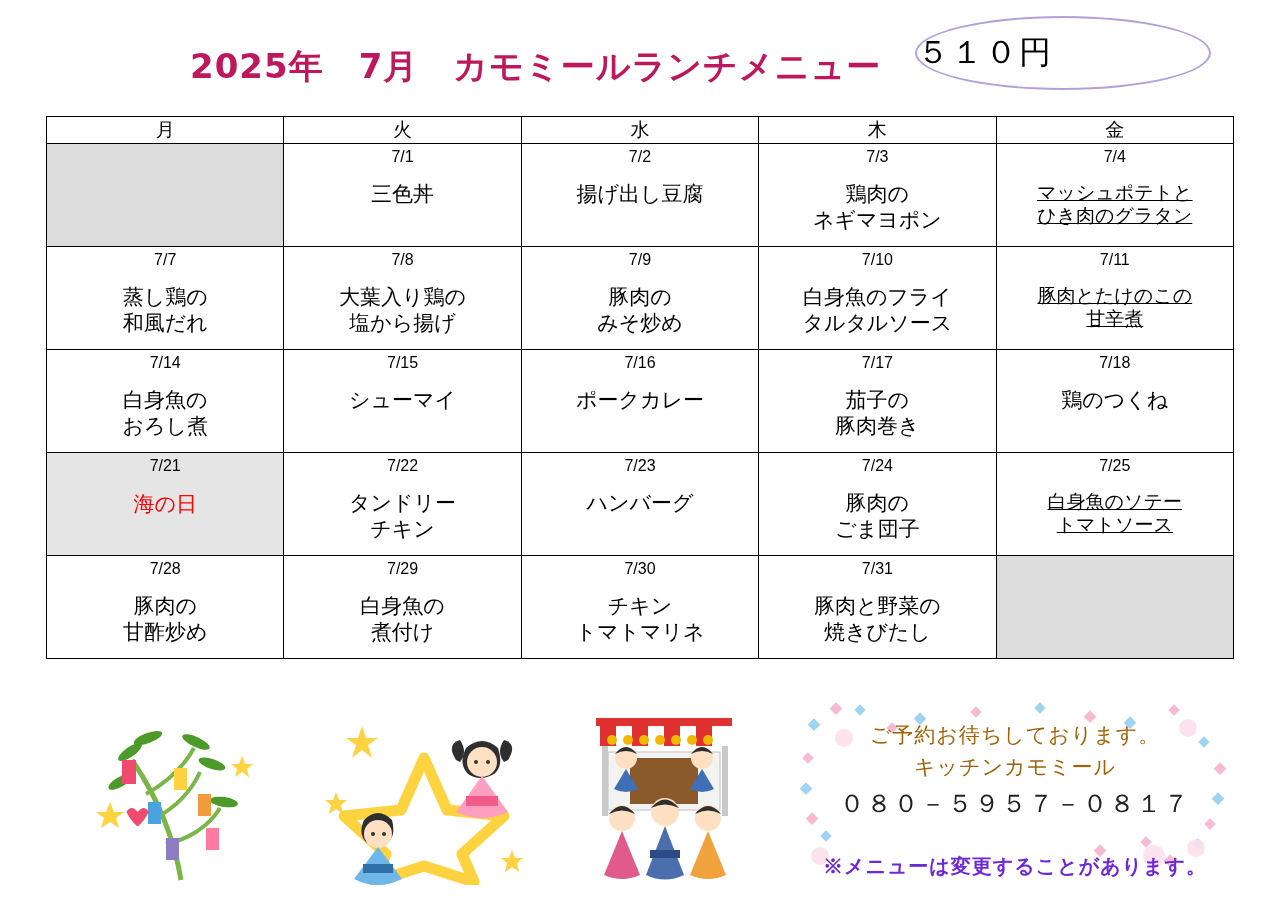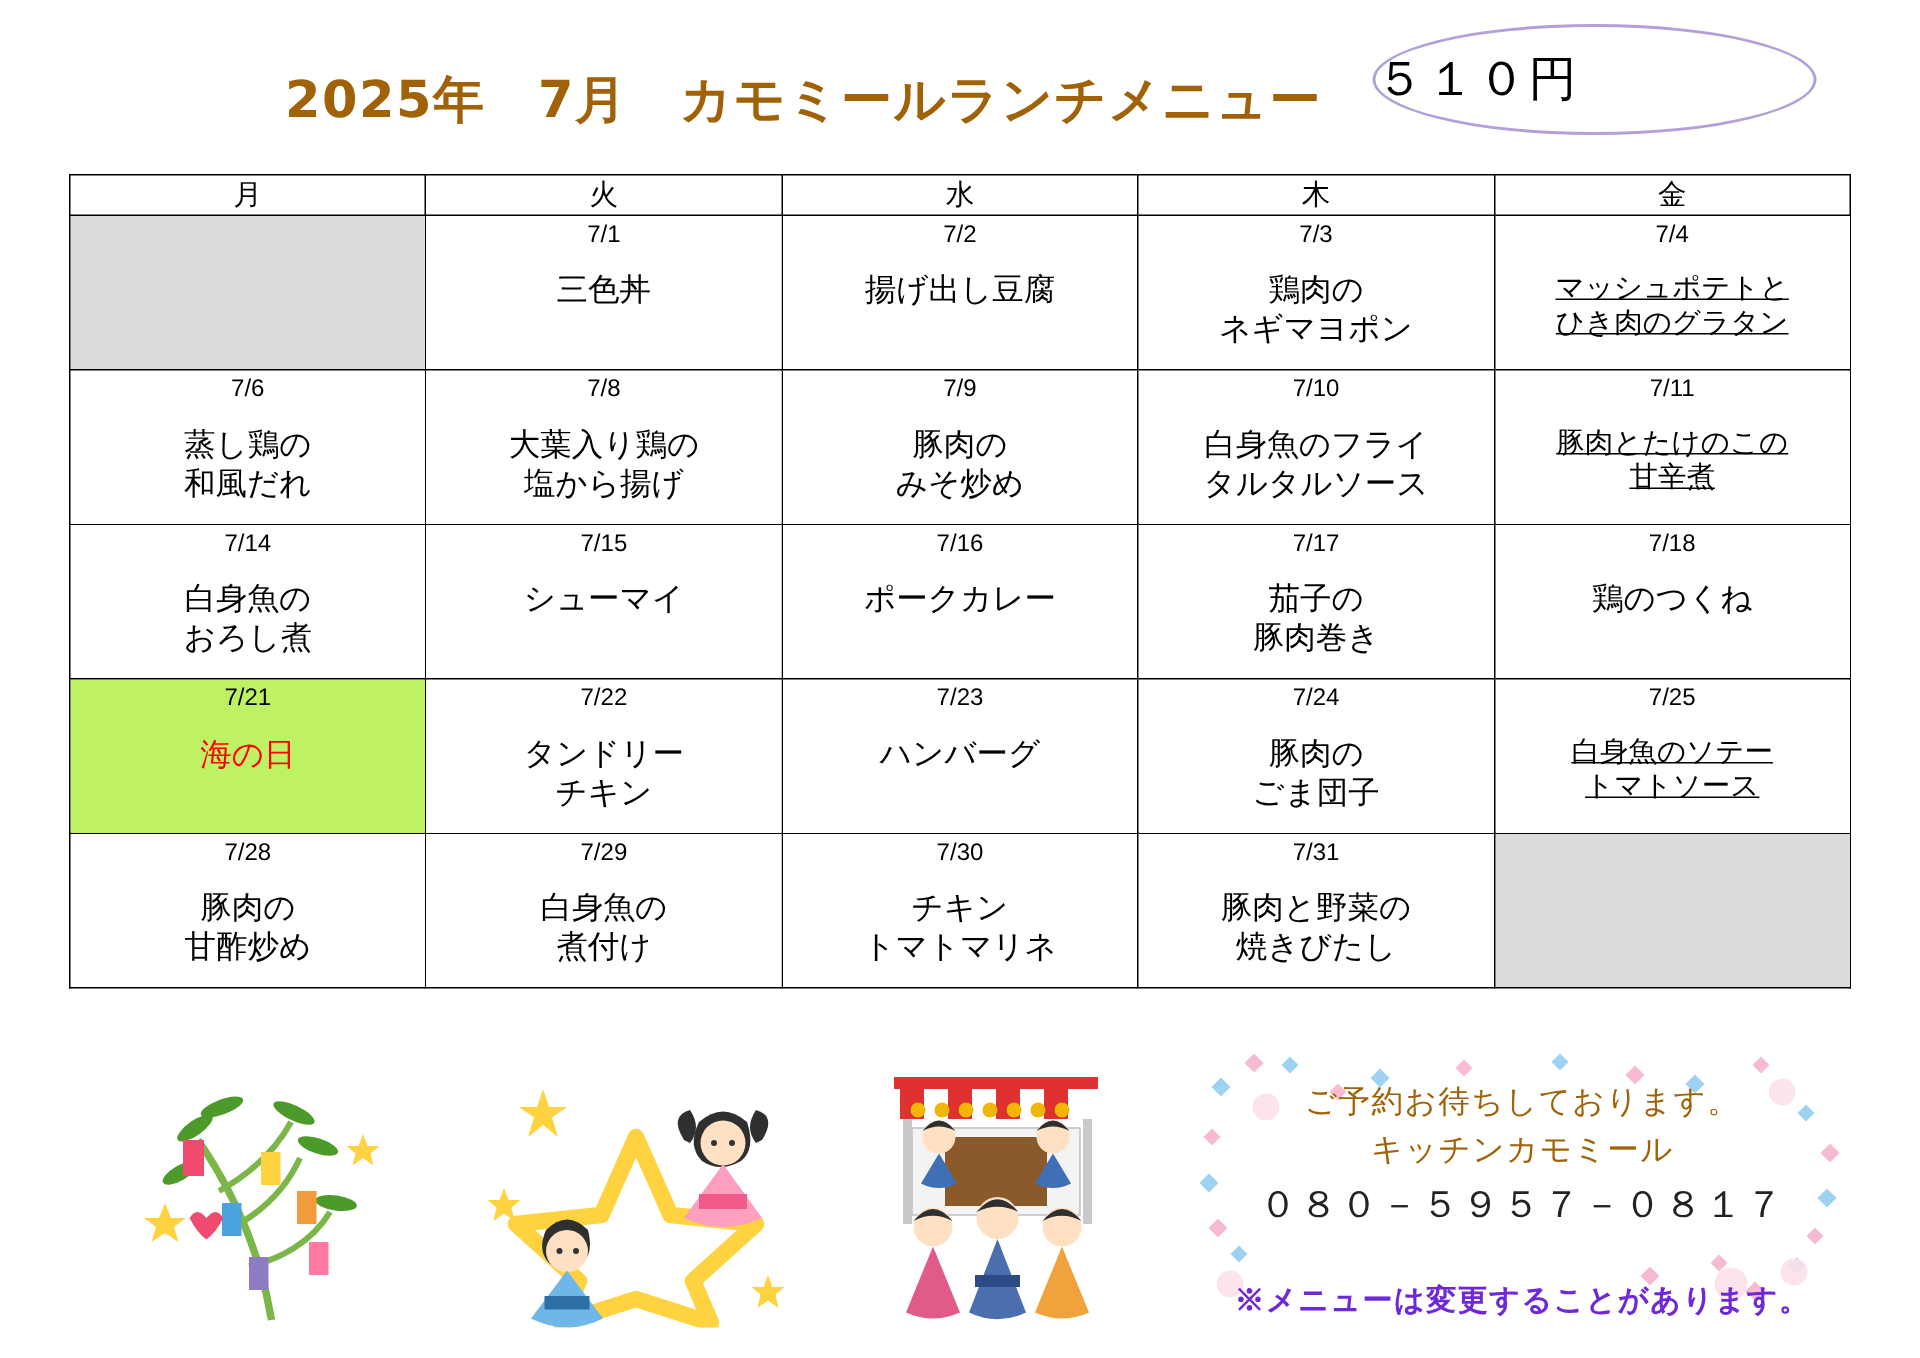--- a/index.html
+++ b/index.html
@@ -20,21 +20,21 @@
   .header {
     position: relative;
     height: 110px;
   }
   .title {
     position: absolute;
     left: 190px;
     top: 44px;
     font-size: 34px;
     font-weight: bold;
-    color: #a16207;
+    color: #be185d;
     letter-spacing: 1px;
     white-space: nowrap;
     font-family: "DejaVu Sans", sans-serif;
   }
   .price-badge {
     position: absolute;
     left: 915px;
     top: 16px;
     width: 292px;
     height: 70px;
@@ -99,21 +99,21 @@
   .menu.small {
     font-size: 19px;
     text-decoration: underline;
   }
   .menu.holiday {
     color: #ff0000;
     font-size: 21px;
     margin-top: 16px;
   }
   td.holidaycell {
-    background: #bef264;
+    background: #e5e5e5;
     margin-top: 24px;
   }
 
   
   .footer {
     position: absolute;
     left: 46px;
     top: 690px;
     width: 1188px;
     height: 200px;
@@ -219,21 +219,21 @@
             <div class="date">7/3</div>
             <div class="menu">鶏肉の<br>ネギマヨポン</div>
           </td>
           <td class="daycell">
             <div class="date">7/4</div>
             <div class="menu small">マッシュポテトと<br>ひき肉のグラタン</div>
           </td>
         </tr>
         <tr>
           <td class="daycell">
-            <div class="date">7/6</div>
+            <div class="date">7/7</div>
             <div class="menu">蒸し鶏の<br>和風だれ</div>
           </td>
           <td class="daycell">
             <div class="date">7/8</div>
             <div class="menu">大葉入り鶏の<br>塩から揚げ</div>
           </td>
           <td class="daycell">
             <div class="date">7/9</div>
             <div class="menu">豚肉の<br>みそ炒め</div>
           </td>

